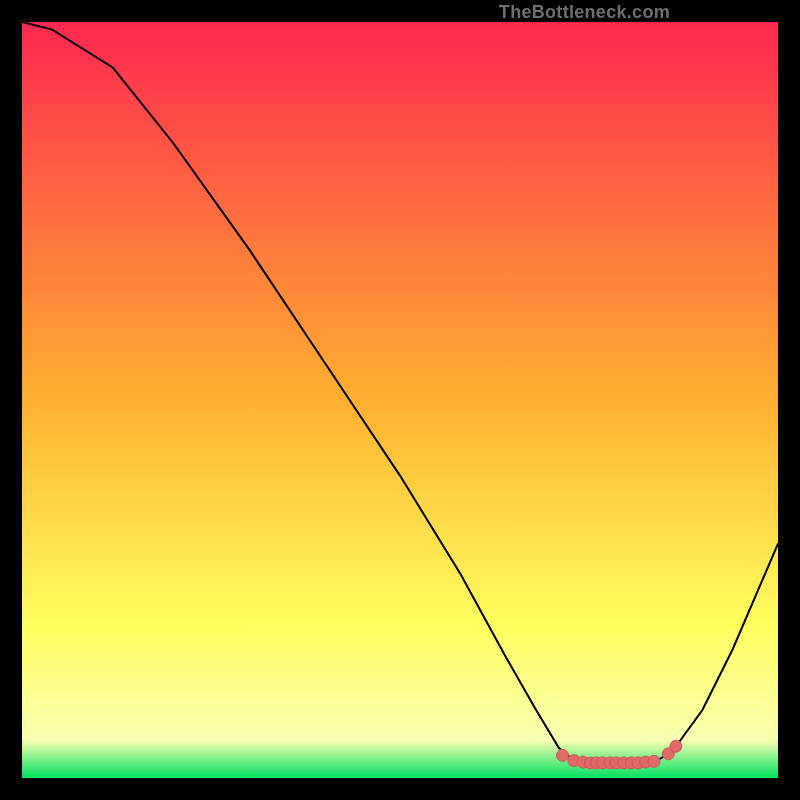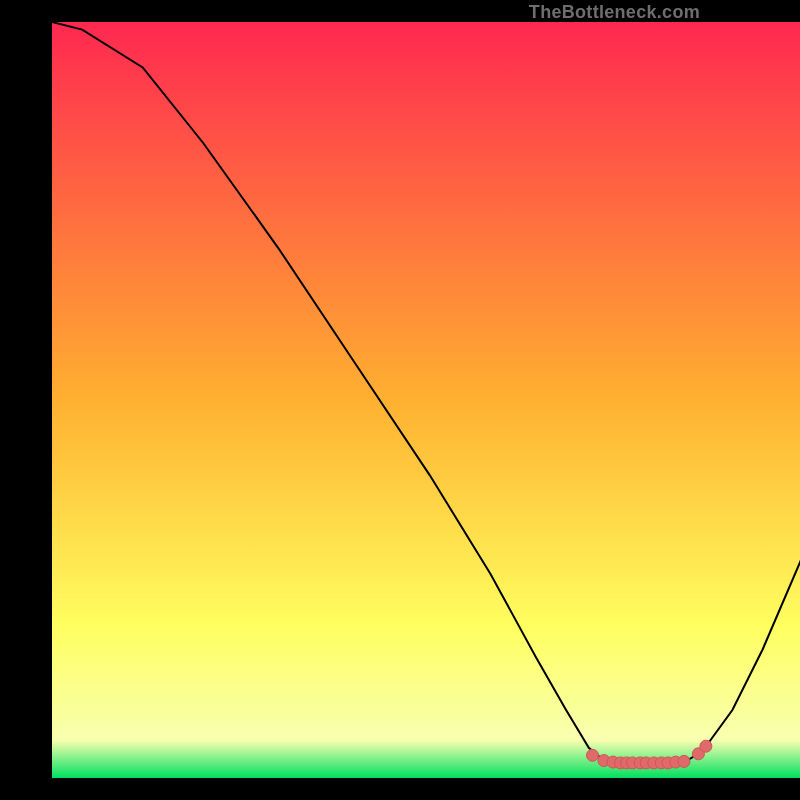--- a/index.html
+++ b/index.html
@@ -10,21 +10,20 @@
     background: #000000;
     overflow: hidden;
   }
   .frame {
     position: absolute;
     left: 0;
     top: 0;
     width: 692px;
     height: 800px;
     background: #000000;
-    margin-left: 30px;
   }
   .plot {
     position: absolute;
     left: 22px;
     top: 22px;
     width: 756px;
     height: 756px;
   }
   .watermark {
     position: absolute;

